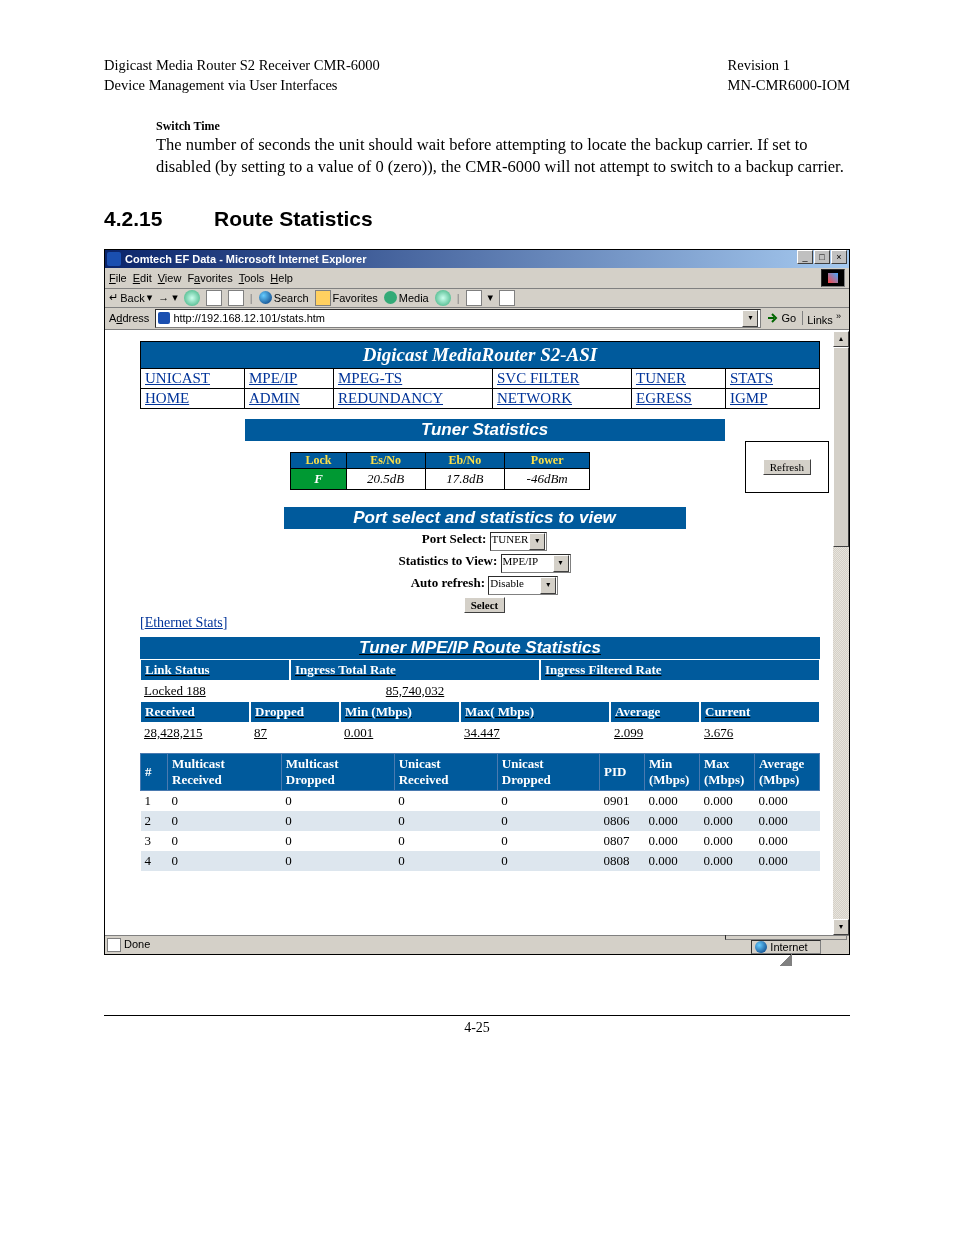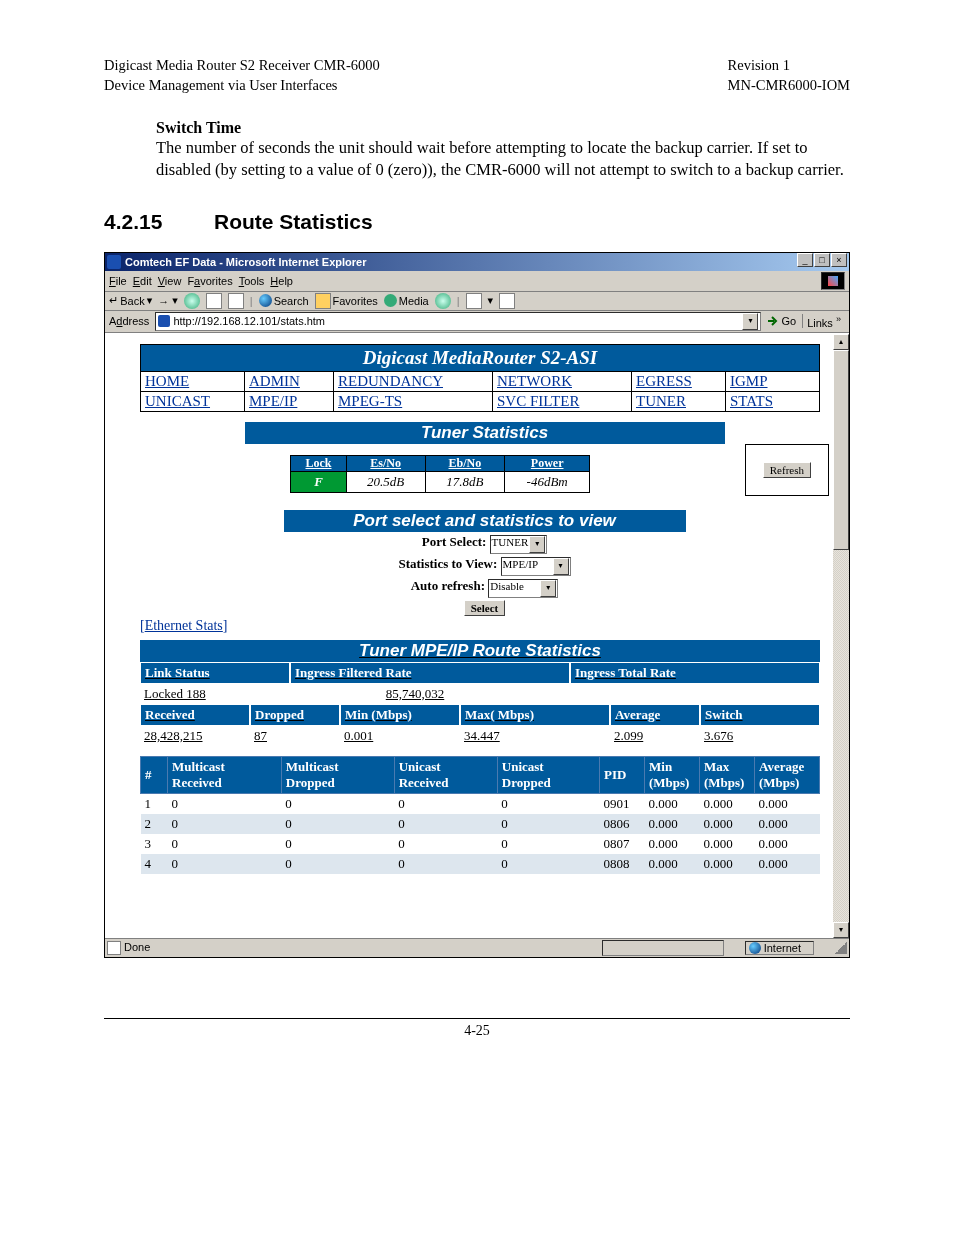--- a/index.html
+++ b/index.html
@@ -1,19 +1,19 @@
 <!DOCTYPE html>
 <html><head>
 <meta charset="utf-8">
 <style>
   body { margin:0; background:#fff; font-family:"Times New Roman",serif; width:954px; }
   .page { padding:56px 104px 40px 104px; }
   .hdr { display:flex; justify-content:space-between; font-size:14.5px; line-height:1.35; margin-bottom:24px; }
   .indent { margin-left:52px; }
-  .h-switch { font-weight:bold; font-size:16px; }
+  .h-switch { font-weight:bold; font-size:12px; }
   .para { font-size:16.5px; line-height:1.35; }
   .h-sec { font-family:Arial,sans-serif; font-weight:bold; font-size:21px; margin:28px 0 18px 0; }
   .secnum { display:inline-block; width:110px; }
   .browser { font-family:Tahoma,Arial,sans-serif; font-size:11px; color:#000; border:1px solid #000; background:#d4d0c8; position:relative; }
   .titlebar { background:linear-gradient(to right,#0a246a,#a6caf0); color:#fff; height:18px; line-height:18px; padding:0 2px; display:flex; justify-content:space-between; }
   .tb-left { display:flex; align-items:center; gap:4px; }
   .ie-icon { width:14px; height:14px; background:#1a4fb0; border-radius:2px; display:inline-block; }
   .wbtns { display:flex; gap:1px; }
   .wb { width:16px; height:14px; background:#c0c0c0; color:#000; border:1px solid #fff; border-right-color:#404040; border-bottom-color:#404040; font-family:Arial; font-size:9px; line-height:12px; text-align:center; box-sizing:border-box; }
   .menubar,.toolbar,.addrbar { background:#d4d0c8; padding:1px 4px; border-bottom:1px solid #808080; display:flex; align-items:center; gap:6px; }
@@ -28,39 +28,39 @@
   .links { padding:0 4px; border-left:1px solid #808080; }
   .content { background:#fff; padding:10px 20px 4px 35px; height:590px; overflow:hidden; position:relative; border-top:1px solid #fff; }
   .scrollbar { position:absolute; right:0; top:0; bottom:0; width:16px; background:#d4d0c8; }
   .scrbtn { height:16px; background:#d4d0c8; border:1px solid; border-color:#fff #404040 #404040 #fff; text-align:center; font-size:8px; line-height:14px; box-sizing:border-box; }
   .thumb { height:200px; background:#d4d0c8; border:1px solid; border-color:#fff #404040 #404040 #fff; box-sizing:border-box; }
   .navtbl { width:680px; border-collapse:collapse; font-family:"Times New Roman",serif; }
   .navtitle { background:#005a9c; color:#fff; font-style:italic; font-weight:bold; font-size:19px; text-align:center; padding:2px; border:1px solid #000; }
   .navcell { border:1px solid #000; background:#fff; color:#003399; font-size:15px; padding:1px 4px; text-decoration:underline; }
   .sechdr { background:#005a9c; color:#fff; font-style:italic; font-weight:bold; font-size:17px; text-align:center; padding:1px; }
   .tuner { width:300px; margin:8px auto 0 auto; border-collapse:collapse; font-family:"Times New Roman",serif; }
-  .tuner th { background:#005a9c; color:#ffffff; font-weight:bold; font-size:12px; padding:0 4px; border:1px solid #000;text-decoration:underline; }
+  .tuner th { background:#005a9c; color:#fde047; font-weight:bold; font-size:12px; padding:0 4px; border:1px solid #000; }
   .tuner td { border:1px solid #000; text-align:center; padding:2px 6px; font-size:13px; font-style:italic; }
   .lockF { background:#009933; color:#fff; font-weight:bold; font-style:normal; }
   .btn { font-family:Tahoma; font-size:11px; background:#d4d0c8; border:1px solid; border-color:#fff #404040 #404040 #fff; padding:1px 6px; display:inline-block; }
   .formrow { text-align:center; font-family:"Times New Roman",serif; font-size:13px; font-weight:bold; margin:2px 0; }
   .formrow .sel { display:inline-block; background:#fff; border:1px inset #808080; font-family:Tahoma; font-size:11px; font-weight:normal; padding:0 1px; }
   .formrow .sel .dropbtn { display:inline-block; margin-left:1px; }
   .elink { font-family:"Times New Roman",serif; font-size:14px; color:#003399; }
   .stats { width:680px; margin-top:6px;text-decoration:underline; }
   .srow { display:flex; }
   .srow > div { font-family:"Times New Roman",serif; font-size:13px; padding:2px 4px; box-sizing:border-box; }
   .sh { background:#005a9c; color:#fff; font-weight:bold; border:1px solid #fff; }
   .sv { border-bottom:0; }
   .pid { width:680px; margin-top:10px; border-collapse:collapse; font-family:"Times New Roman",serif; font-size:13px; }
   .pid th { background:#005a9c; color:#fff; font-weight:bold; padding:2px 4px; text-align:left; border:1px solid #4a7ab0; }
   .pid td { padding:2px 4px; }
   .pid tr.alt { background:#dde6ee; }
   .statusbar { background:#d4d0c8; border-top:1px solid #808080; display:flex; justify-content:space-between; align-items:center; height:18px; padding:0 2px; font-size:11px; }
-  .st-right { display:flex; align-items:center; gap:21px; }
+  .st-right { display:flex; align-items:center; gap:0;flex-direction:column; }
   .globe { width:12px; height:12px; border-radius:50%; background:radial-gradient(circle at 35% 35%, #6cf, #037); display:inline-block; }
   .ftr { border-top:1px solid #000; margin-top:60px; text-align:center; padding-top:4px; font-size:14px; }
 </style>
 </head>
 <body>
 
 <div class="page">
   <div class="hdr">
     <div><span>Digicast Media Router S2 Receiver CMR-6000</span><br><span>Device Management via User Interfaces</span></div>
     <div style="text-align:left;"><span>Revision 1</span><br><span>MN-CMR6000-IOM</span></div>
@@ -144,34 +144,34 @@
         <div style="height:calc(100% - 232px);background:repeating-conic-gradient(#d4d0c8 0 25%,#e8e4dc 0 50%) 0 0/2px 2px;"></div>
         <div class="scrbtn">▾</div>
       </div>
 
       <table class="navtbl">
         <tbody>
             <tr>
               <td colspan="6" class="navtitle">Digicast MediaRouter S2-ASI</td>
             </tr>
         <tr>
+          <td class="navcell">UNICAST</td>
+          <td class="navcell">MPE/IP</td>
+          <td class="navcell">MPEG-TS</td>
+          <td class="navcell">SVC FILTER</td>
+          <td class="navcell">TUNER</td>
+          <td class="navcell">STATS</td>
+        </tr>
+        <tr>
           <td class="navcell" style="width:95px;">HOME</td>
           <td class="navcell" style="width:80px;">ADMIN</td>
           <td class="navcell" style="width:150px;">REDUNDANCY</td>
           <td class="navcell" style="width:130px;">NETWORK</td>
           <td class="navcell" style="width:85px;">EGRESS</td>
           <td class="navcell">IGMP</td>
-        </tr>
-        <tr>
-          <td class="navcell">UNICAST</td>
-          <td class="navcell">MPE/IP</td>
-          <td class="navcell">MPEG-TS</td>
-          <td class="navcell">SVC FILTER</td>
-          <td class="navcell">TUNER</td>
-          <td class="navcell">STATS</td>
         </tr>
       </tbody>
         </table>
 
       <div style="width:480px;margin:10px auto 0 auto;">
         <div class="sechdr">Tuner Statistics</div>
       </div>
       <div style="display:flex;justify-content:center;align-items:center;gap:4px;">
         <table class="tuner">
           <tbody>
@@ -197,34 +197,34 @@
       <div class="formrow"><span>Statistics to View:</span> <span class="sel" style="min-width:66px;text-align:left;"><span>MPE/IP</span><span class="dropbtn" style="float:right;">▾</span></span></div>
       <div class="formrow"><span>Auto refresh:</span> <span class="sel" style="min-width:66px;text-align:left;"><span>Disable</span><span class="dropbtn" style="float:right;">▾</span></span></div>
       <div class="formrow"><span class="btn">Select</span></div>
 
       <div class="elink">[<u>Ethernet Stats</u>]</div>
 
       <div class="stats">
         <div class="sechdr">Tuner MPE/IP Route Statistics</div>
         <div class="srow">
           <div class="sh" style="width:150px;">Link Status</div>
+          <div class="sh" style="width:250px;">Ingress Total Rate</div>
           <div class="sh" style="width:280px;">Ingress Filtered Rate</div>
-          <div class="sh" style="width:250px;">Ingress Total Rate</div>
         </div>
         <div class="srow">
           <div class="sv" style="width:150px;">Locked 188</div>
           <div class="sv" style="width:250px;text-align:center;">85,740,032</div>
         </div>
         <div class="srow">
           <div class="sh" style="width:110px;">Received</div>
           <div class="sh" style="width:90px;">Dropped</div>
           <div class="sh" style="width:120px;">Min (Mbps)</div>
           <div class="sh" style="width:150px;">Max( Mbps)</div>
           <div class="sh" style="width:90px;">Average</div>
-          <div class="sh" style="width:120px;">Switch</div>
+          <div class="sh" style="width:120px;">Current</div>
         </div>
         <div class="srow">
           <div class="sv" style="width:110px;">28,428,215</div>
           <div class="sv" style="width:90px;">87</div>
           <div class="sv" style="width:120px;">0.001</div>
           <div class="sv" style="width:150px;">34.447</div>
           <div class="sv" style="width:90px;">2.099</div>
           <div class="sv" style="width:120px;">3.676</div>
         </div>
       </div>

